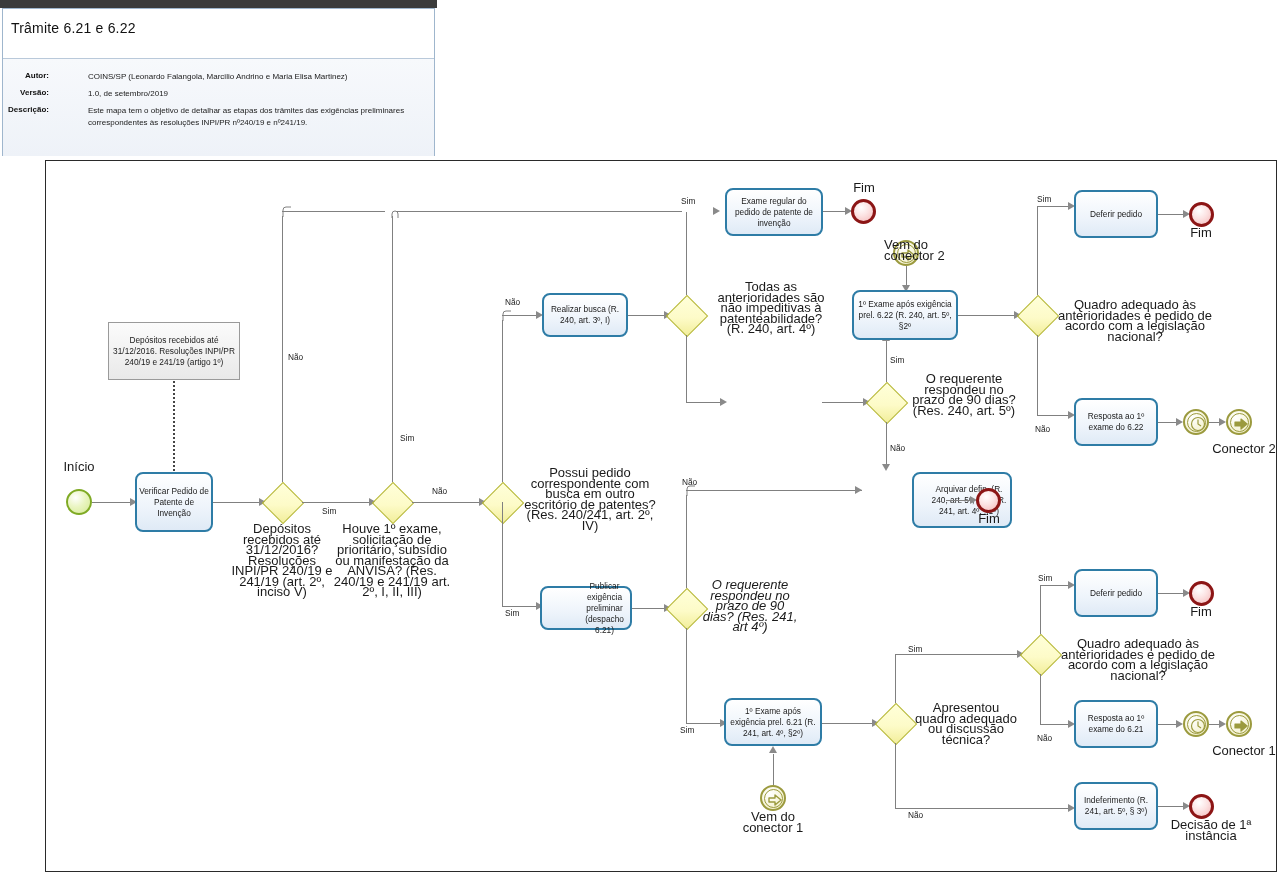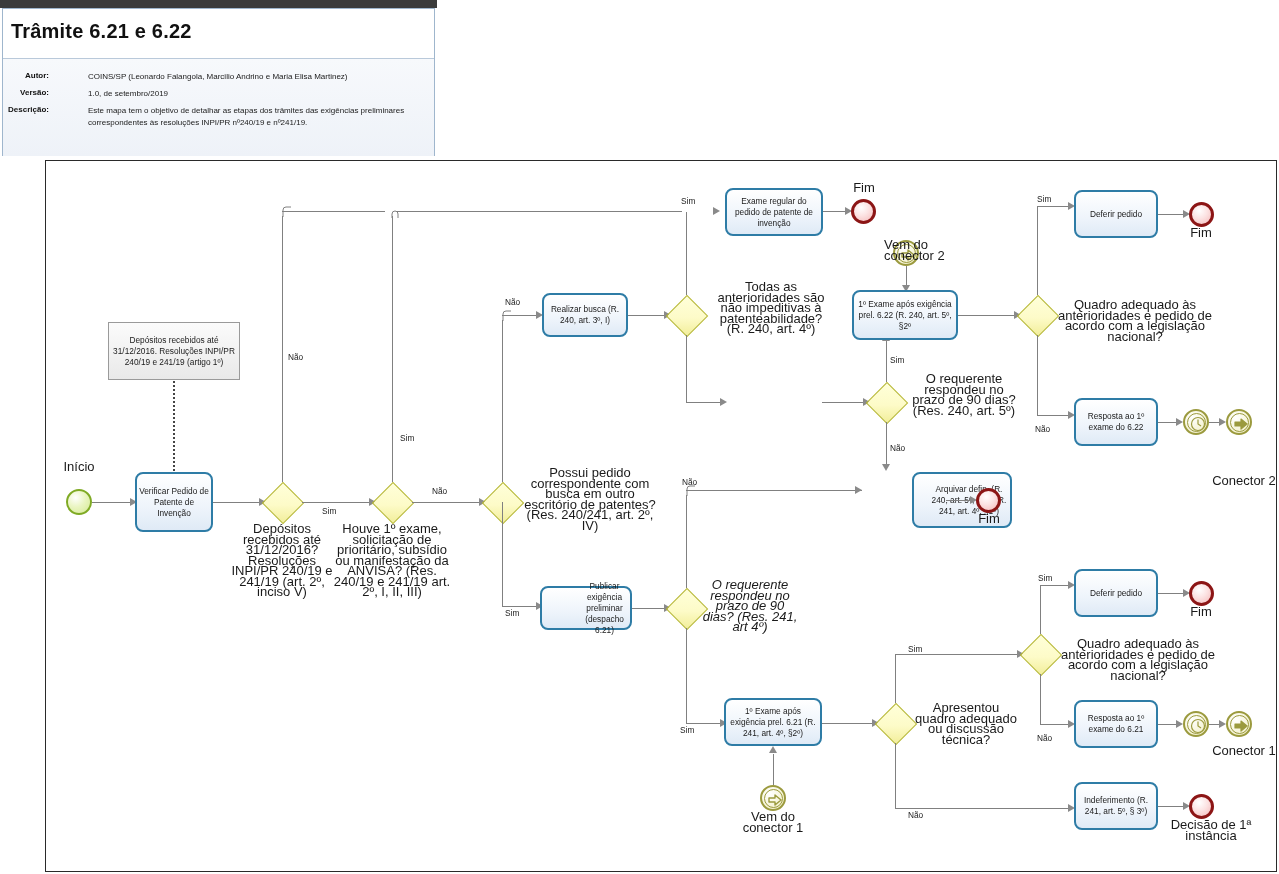--- a/index.html
+++ b/index.html
@@ -9,21 +9,21 @@
   
   .topbar{position:absolute;left:0;top:0;width:1279px;height:8px;background:#3b3b3b;}
   .topbar-right{position:absolute;left:437px;top:0;width:842px;height:8px;background:#ffffff;}
 
   
   .hdr{position:absolute;left:2px;top:8px;width:433px;height:148px;
        border:1px solid #9fb6cd;box-sizing:border-box;
        background:linear-gradient(180deg,#ffffff 0%,#f4f7fb 100%);}
   .hdr-title-zone{position:absolute;left:0;top:0;width:431px;height:50px;
        border-bottom:1px solid #b9c9da;box-sizing:border-box;background:#ffffff;}
-  .hdr-title{position:absolute;left:8px;top:11px;font-size:20px;font-weight:bold;color:#111;letter-spacing:.2px;}
+  .hdr-title{position:absolute;left:8px;top:11px;font-size:14px;font-weight:normal;color:#111;letter-spacing:.2px;}
   .hdr-body{position:absolute;left:0;top:50px;width:431px;height:97px;
        background:linear-gradient(180deg,#f7f9fc 0%,#eef2f8 100%);}
   .hdr-row{position:absolute;font-size:8px;color:#1a1a1a;line-height:12px;}
   .hdr-lab{position:absolute;font-size:8px;font-weight:bold;color:#111;text-align:right;width:68px;}
 
   
   .pool{position:absolute;left:2px;top:160px;width:1275px;height:712px;
         border:1px solid #2a2a2a;box-sizing:border-box;background:#fff;}
   .pool-lane-label{position:absolute;left:2px;top:160px;width:44px;height:712px;
         border-right:1px solid #2a2a2a;box-sizing:border-box;background:#fff;}
@@ -246,21 +246,21 @@
     </svg>
   </div>
   <div class="ln lnh" style="left:1209px;top:422px;width:12px;"></div>
   <div class="arw arw-r" style="left:1219px;top:418px;"></div>
 
   <div class="ev-link" style="left:1226px;top:409px;">
     <svg width="18" height="18" viewBox="0 0 18 18">
       <path d="M3,7 L9,7 L9,4 L15,9 L9,14 L9,11 L3,11 Z" fill="#9b9a3e" stroke="#9b9a3e" stroke-width="1.2" stroke-linejoin="round"></path>
     </svg>
   </div>
-  <div class="cap" style="left:1210px;top:444px;width:68px;margin-top:32px;">Conector 2</div>
+  <div class="cap" style="left:1210px;top:444px;width:68px;">Conector 2</div>
 
   <div class="task" style="left:912px;top:472px;width:100px;height:56px;padding-left:16px;">Arquivar defin. (R. 240, art. 5º, §1º e R. 241, art. 4º, §1º)</div>
   <div class="ln lnh" style="left:946px;top:500px;width:26px;"></div>
   <div class="arw arw-r" style="left:970px;top:496px;"></div>
   <div class="ev ev-end" style="left:976px;top:488px;"></div>
   <div class="cap" style="left:968px;top:514px;width:42px;">Fim</div>
 
   <div class="ln lnv" style="left:502px;top:502px;height:104px;"></div>
   <div class="ln lnh" style="left:502px;top:606px;width:36px;"></div>
   <div class="arw arw-r" style="left:536px;top:602px;"></div>

